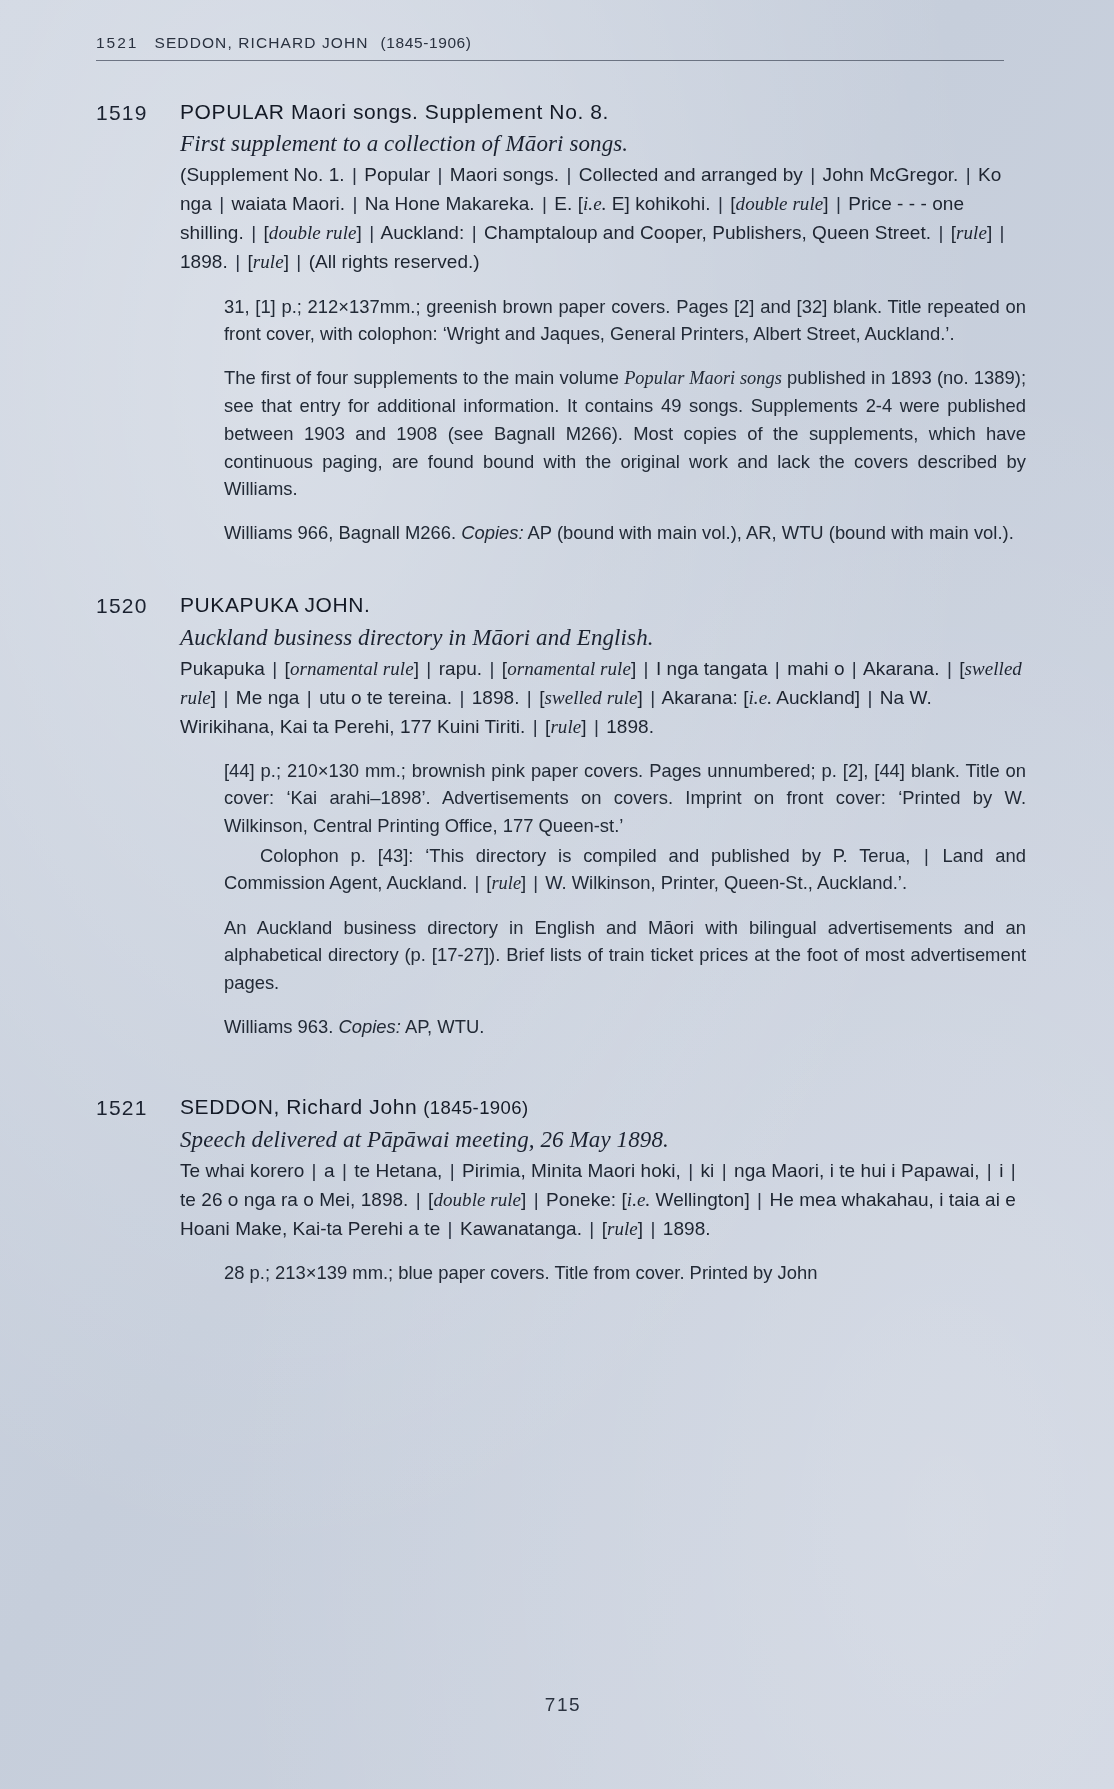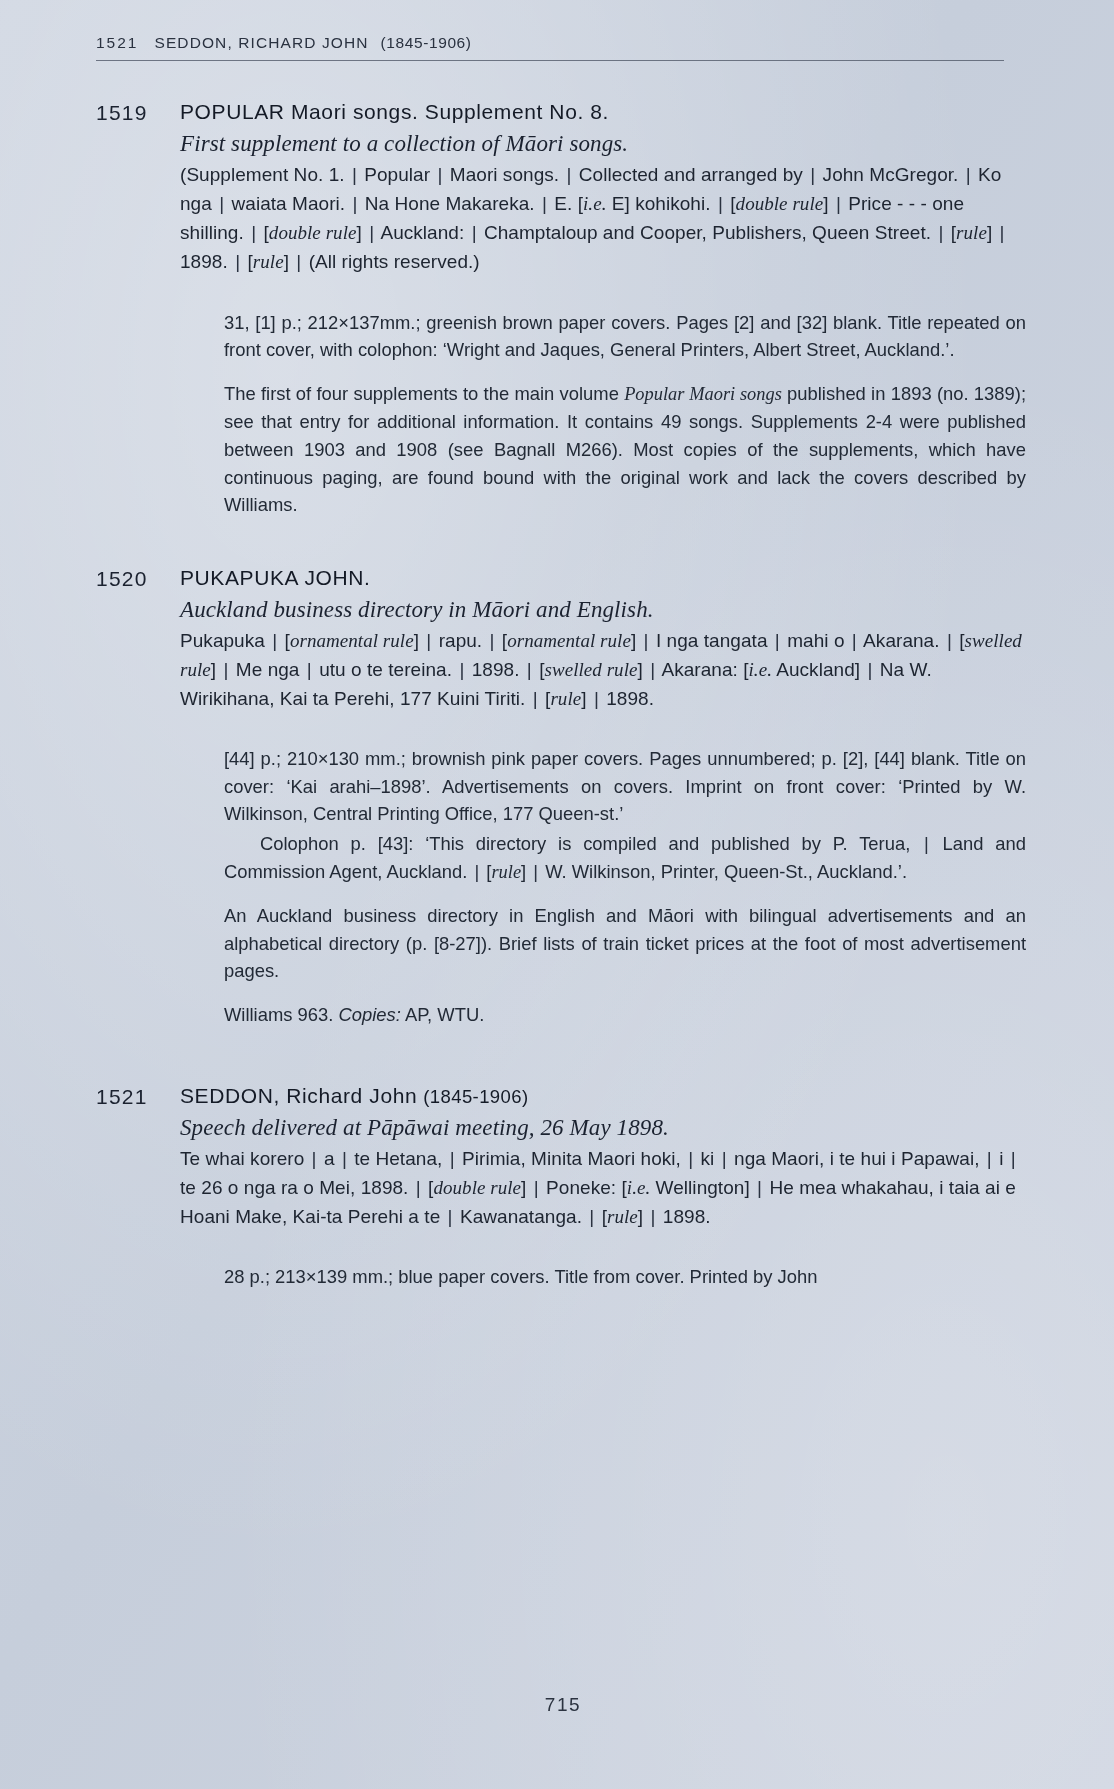--- a/index.html
+++ b/index.html
@@ -98,21 +98,21 @@
     font-family: "Liberation Serif", serif;
     font-style: italic;
   }
   .bar {
     padding: 0 2px;
     color: #2a3240;
   }
   .note {
     font-size: 18.4px;
     line-height: 1.5;
-    margin-top: 32px;
+    margin-top: 16px;
     margin-left: 44px;
     text-align: justify;
     color: #222a36;
   }
   .note.tight { margin-top: 14px; }
   .note .indent { display: inline-block; width: 36px; }
   .para {
     font-size: 18.4px;
     line-height: 1.5;
     margin-top: 16px;
@@ -151,32 +151,33 @@
 
     <div class="entry">
       <div class="entry-num">1519</div>
       <div class="headline">
         <span class="caps">POPULAR Maori songs. Supplement No. 8</span><span>.</span>
       </div>
       <div class="subtitle">First supplement to a collection of Māori songs.</div>
       <div class="transcription">(Supplement No. 1. <span class="bar">|</span> Popular <span class="bar">|</span> Maori songs. <span class="bar">|</span> Collected and arranged by <span class="bar">|</span> John McGregor. <span class="bar">|</span> Ko nga <span class="bar">|</span> waiata Maori. <span class="bar">|</span> Na Hone Makareka. <span class="bar">|</span> E. [<i>i.e.</i> E] kohikohi. <span class="bar">|</span> [<i>double rule</i>] <span class="bar">|</span> Price - - - one shilling. <span class="bar">|</span> [<i>double rule</i>] <span class="bar">|</span> Auckland: <span class="bar">|</span> Champtaloup and Cooper, Publishers, Queen Street. <span class="bar">|</span> [<i>rule</i>] <span class="bar">|</span> 1898. <span class="bar">|</span> [<i>rule</i>] <span class="bar">|</span> (All rights reserved.)</div>
       <div class="note">31, [1] p.; 212×137mm.; greenish brown paper covers. Pages [2] and [32] blank. Title repeated on front cover, with colophon: ‘Wright and Jaques, General Printers, Albert Street, Auckland.’.</div>
       <div class="para">The first of four supplements to the main volume <i>Popular Maori songs</i> published in 1893 (no. 1389); see that entry for additional information. It contains 49 songs. Supplements 2-4 were published between 1903 and 1908 (see Bagnall M266). Most copies of the supplements, which have continuous paging, are found bound with the original work and lack the covers described by Williams.</div>
+      <div class="copies">Williams 966, Bagnall M266. <i>Copies:</i> AP (bound with main vol.), AR, WTU (bound with main vol.).</div>
     </div>
 
     <div class="entry" style="margin-top:46px;">
       <div class="entry-num">1520</div>
       <div class="headline">
         <span class="caps">PUKAPUKA JOHN</span><span>.</span>
       </div>
       <div class="subtitle">Auckland business directory in Māori and English.</div>
       <div class="transcription">Pukapuka <span class="bar">|</span> [<i>ornamental rule</i>] <span class="bar">|</span> rapu. <span class="bar">|</span> [<i>ornamental rule</i>] <span class="bar">|</span> I nga tangata <span class="bar">|</span> mahi o <span class="bar">|</span> Akarana. <span class="bar">|</span> [<i>swelled rule</i>] <span class="bar">|</span> Me nga <span class="bar">|</span> utu o te tereina. <span class="bar">|</span> 1898. <span class="bar">|</span> [<i>swelled rule</i>] <span class="bar">|</span> Akarana: [<i>i.e.</i> Auckland] <span class="bar">|</span> Na W. Wirikihana, Kai ta Perehi, 177 Kuini Tiriti. <span class="bar">|</span> [<i>rule</i>] <span class="bar">|</span> 1898.</div>
       <div class="note">[44] p.; 210×130 mm.; brownish pink paper covers. Pages unnumbered; p. [2], [44] blank. Title on cover: ‘Kai arahi–1898’. Advertisements on covers. Imprint on front cover: ‘Printed by W. Wilkinson, Central Printing Office, 177 Queen-st.’</div>
       <div class="note tight" style="margin-top:2px;"><span class="indent"></span><span>Colophon p. [43]: ‘This directory is compiled and published by P. Terua, <span class="bar">|</span> Land and Commission Agent, Auckland. <span class="bar">|</span> [<i>rule</i>] <span class="bar">|</span> W. Wilkinson, Printer, Queen-St., Auckland.’.</span></div>
-      <div class="para">An Auckland business directory in English and Māori with bilingual advertisements and an alphabetical directory (p. [8-27]). Brief lists of train ticket prices at the foot of most advertisement pages.</div>
+      <div class="para">An Auckland business directory in English and Māori with bilingual advertisements and an alphabetical directory (p. [17-27]). Brief lists of train ticket prices at the foot of most advertisement pages.</div>
       <div class="copies">Williams 963. <i>Copies:</i> AP, WTU.</div>
     </div>
 
     <div class="entry" style="margin-top:54px;">
       <div class="entry-num">1521</div>
       <div class="headline">
         <span class="caps">SEDDON, Richard John</span>
         <span class="dates">(1845-1906)</span>
       </div>
       <div class="subtitle">Speech delivered at Pāpāwai meeting, 26 May 1898.</div>

